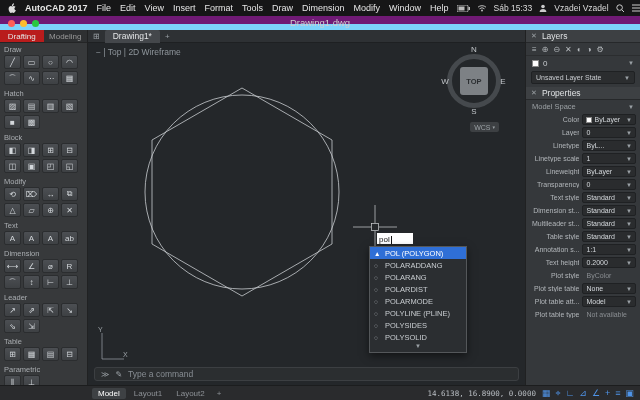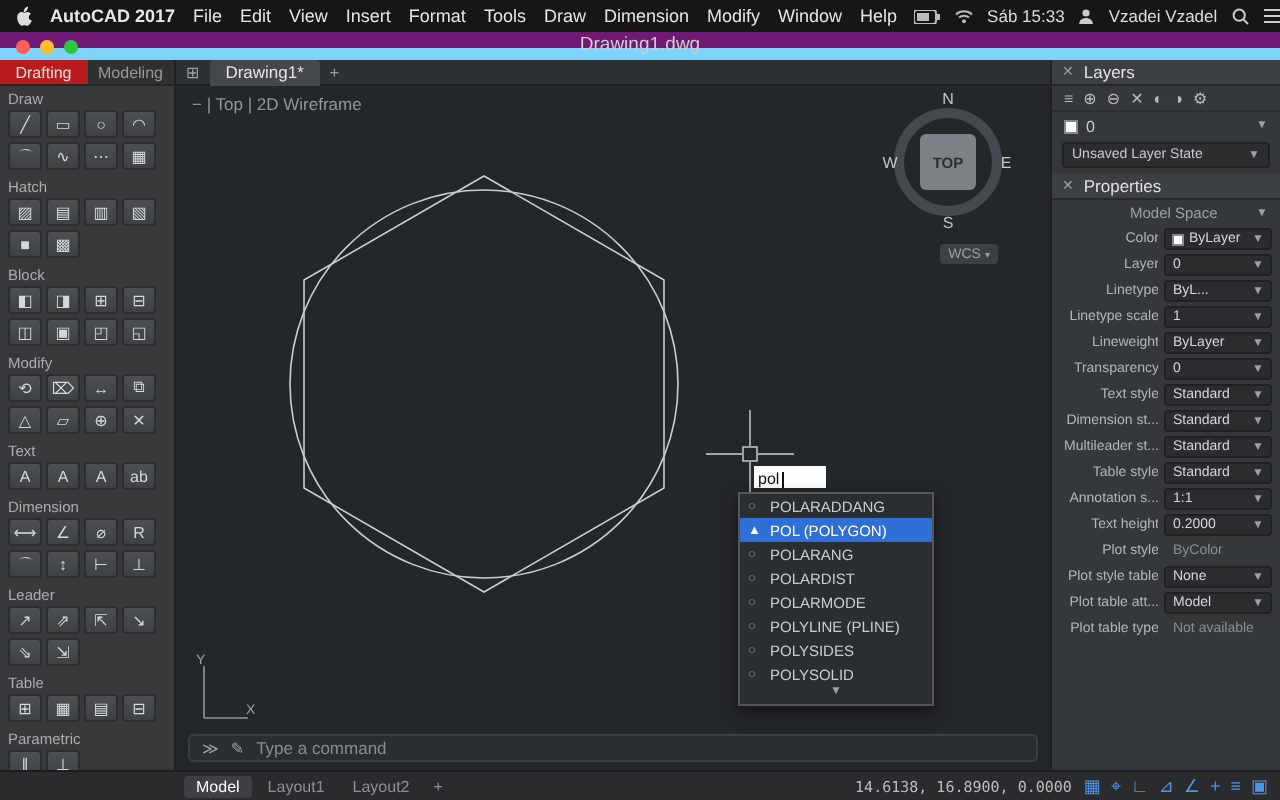--- a/index.html
+++ b/index.html
@@ -84,21 +84,21 @@
   #layers-icons { height:13px; display:flex; align-items:center; gap:5px; padding:0 6px;
     font-size:8px; color:#b7bbbf; border-bottom:1px solid #2b2d2f; }
   #layers-icons span { cursor:pointer; }
   #cur-layer { height:14px; display:flex; align-items:center; gap:4px; padding:0 6px; font-size:8px;
     cursor:pointer; }
   .sw { width:7px; height:7px; background:#fff; border:1px solid #888; display:inline-block; }
   #layer-state { margin:1px 5px 3px; height:13px; background:#2b2d2f; border:1px solid #1f2123;
     border-radius:2px; display:flex; align-items:center; padding:0 4px; font-size:7px; gap:3px; cursor:pointer; }
   .dd { margin-left:auto; color:#9aa0a5; font-size:6px; }
   #space-row { height:13px; display:flex; align-items:center; padding:0 6px; font-size:7.5px;
-    color:#9ba0a4; gap:4px;margin-left:33px; }
+    color:#9ba0a4; gap:4px; }
   .prow { height:13px; display:flex; align-items:center; padding:0 4px; gap:3px; }
   .plbl { width:50px; text-align:right; font-size:7px; color:#b2b6ba; overflow:hidden;
     white-space:nowrap; }
   .pval { width:54px; height:11px; background:#2a2c2e; border:1px solid #1f2123; border-radius:2px;
     font-size:7px; color:#d4d8dc; display:flex; align-items:center; gap:2px; padding:0 3px;
     overflow:hidden; white-space:nowrap; cursor:pointer; }
   .pval .sw { width:6px; height:6px; }
   .pval.gry { background:transparent; border-color:transparent; color:#8a8e92; cursor:default; }
 
   
@@ -322,24 +322,24 @@
         <span style="font-size:5px">▾</span>
       </div>
 
     <div id="cmd-input">
         <span>pol</span>
         <span id="cmd-caret"></span>
       </div>
 
     <div id="autocomplete">
       <div id="ac">
-          <div class="aci">
-     <span class="acic">○</span>POLARADDANG</div>
           <div class="aci sel">
      <span class="acic">▲</span>POL (POLYGON)</div>
+          <div class="aci">
+     <span class="acic">○</span>POLARADDANG</div>
           <div class="aci">
      <span class="acic">○</span>POLARANG</div>
           <div class="aci">
      <span class="acic">○</span>POLARDIST</div>
           <div class="aci">
      <span class="acic">○</span>POLARMODE</div>
           <div class="aci">
      <span class="acic">○</span>POLYLINE (PLINE)</div>
           <div class="aci">
      <span class="acic">○</span>POLYSIDES</div>

